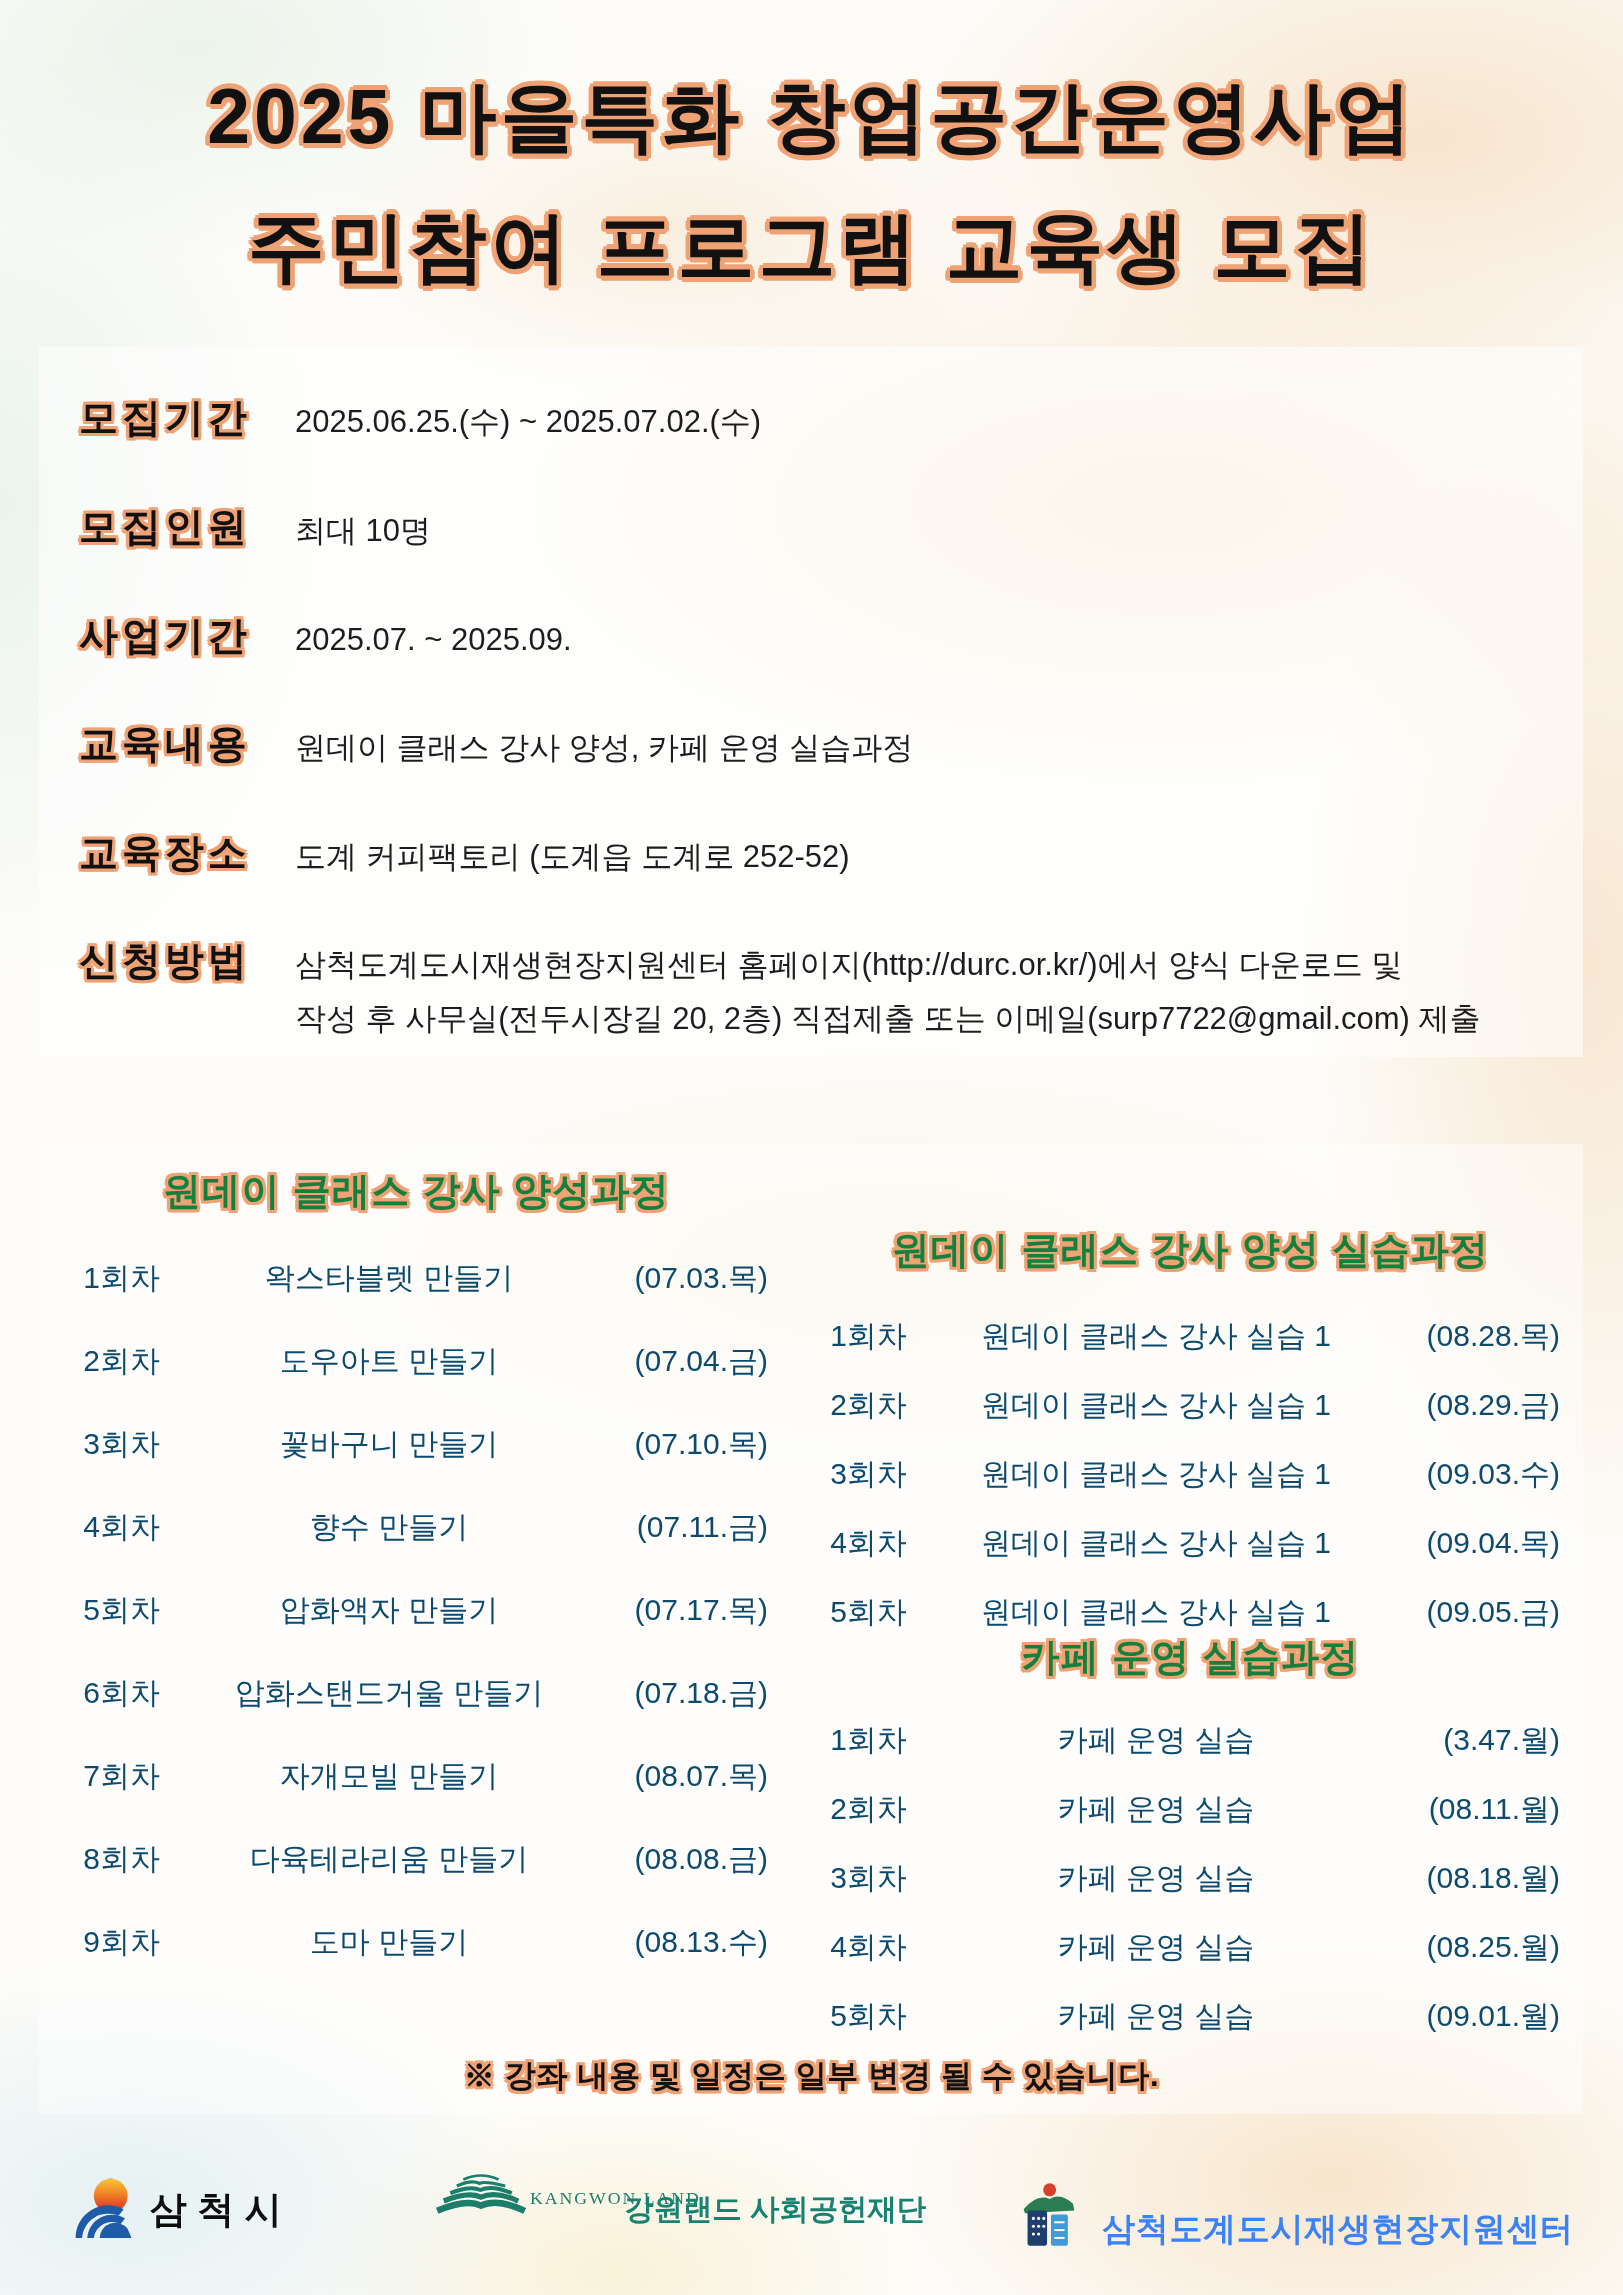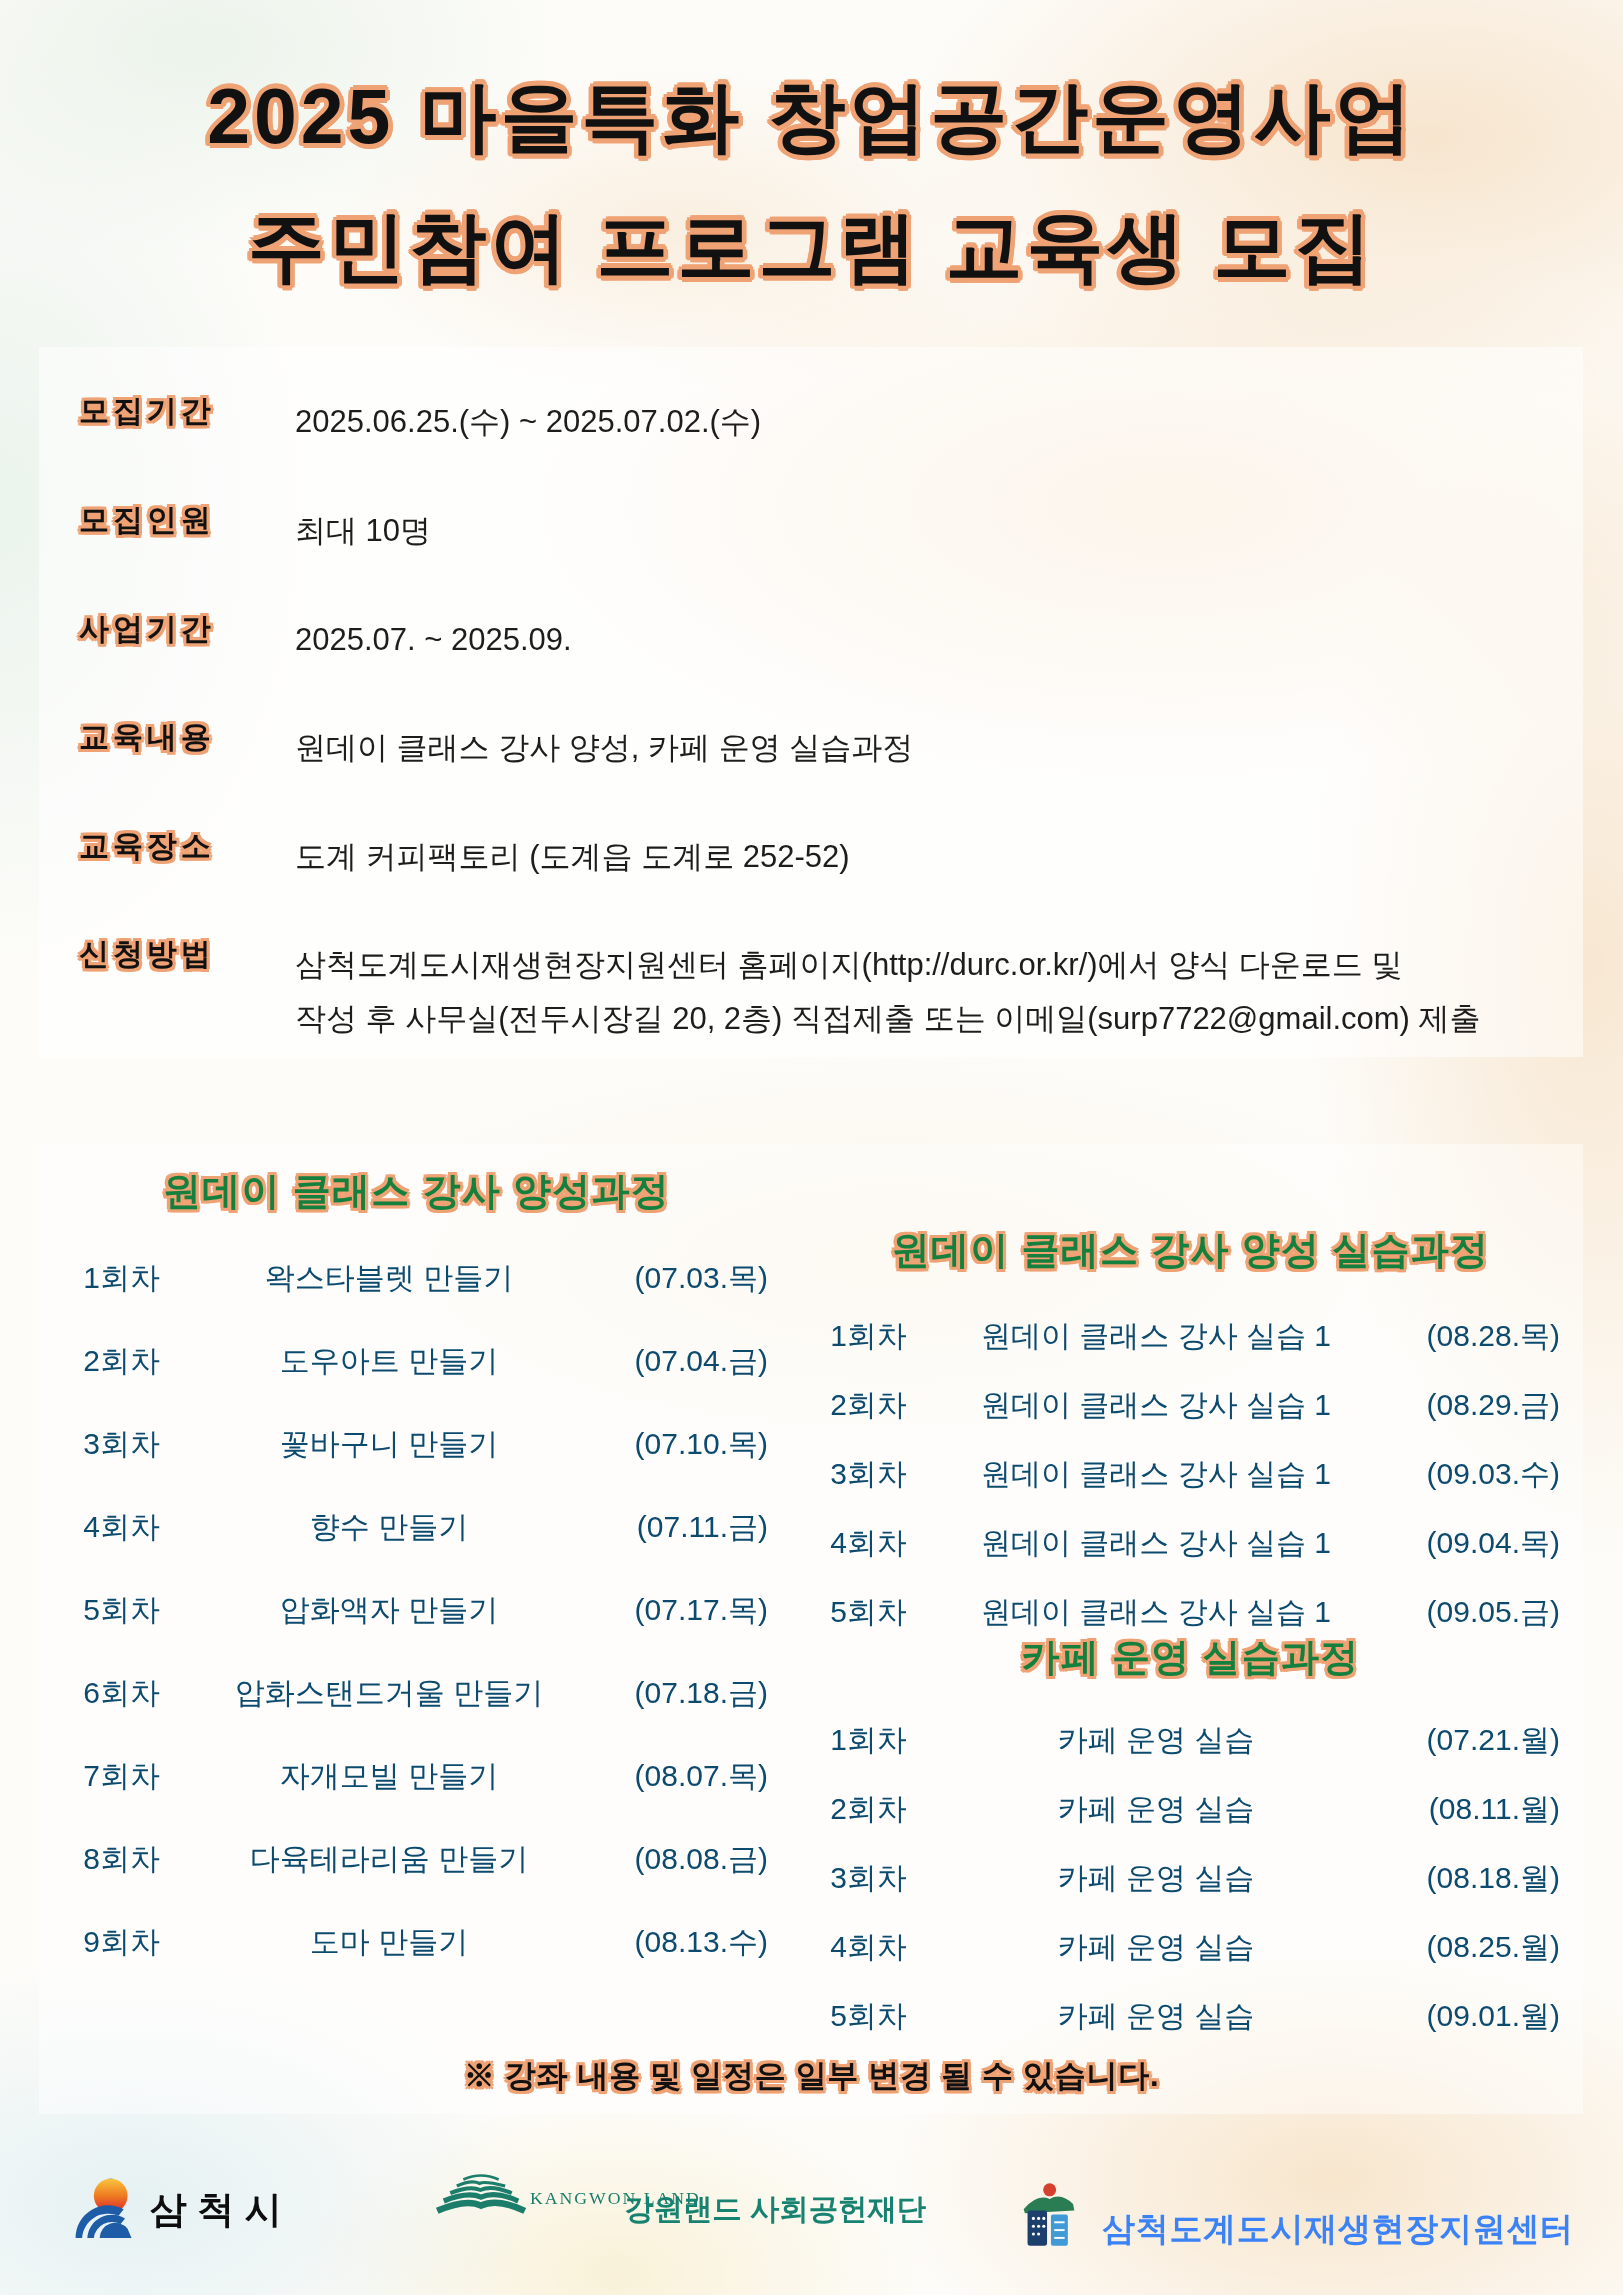--- a/index.html
+++ b/index.html
@@ -63,21 +63,21 @@
 
   .info-row {
     position: absolute;
     left: 79px;
     width: 1492px;
     display: flex;
     align-items: flex-start;
   }
   .info-label {
     flex: 0 0 216px;
-    font-size: 30px;
+    font-size: 39px;
     font-weight: 700;
     letter-spacing: 3.9px;
     color: #111;
   }
   .info-value {
     font-size: 31px;
     font-weight: 400;
     color: #1d1d1d;
     padding-top: 3.9px;
     line-height: 54px;
@@ -292,21 +292,21 @@
     </div>
 </div>
 
 <div class="course-table" id="table-right-bottom">
   <h2 class="ol-sm">카페 운영 실습과정</h2>
   <div class="rows">
 
       <div class="course-row">
         <span class="c-session">1회차</span>
         <span class="c-name">카페 운영 실습</span>
-        <span class="c-date">(07.21.월)</span>
+        <span class="c-date">(3.47.월)</span>
       </div>
 
       <div class="course-row">
         <span class="c-session">2회차</span>
         <span class="c-name">카페 운영 실습</span>
         <span class="c-date">(08.11.월)</span>
       </div>
 
       <div class="course-row">
         <span class="c-session">3회차</span>

